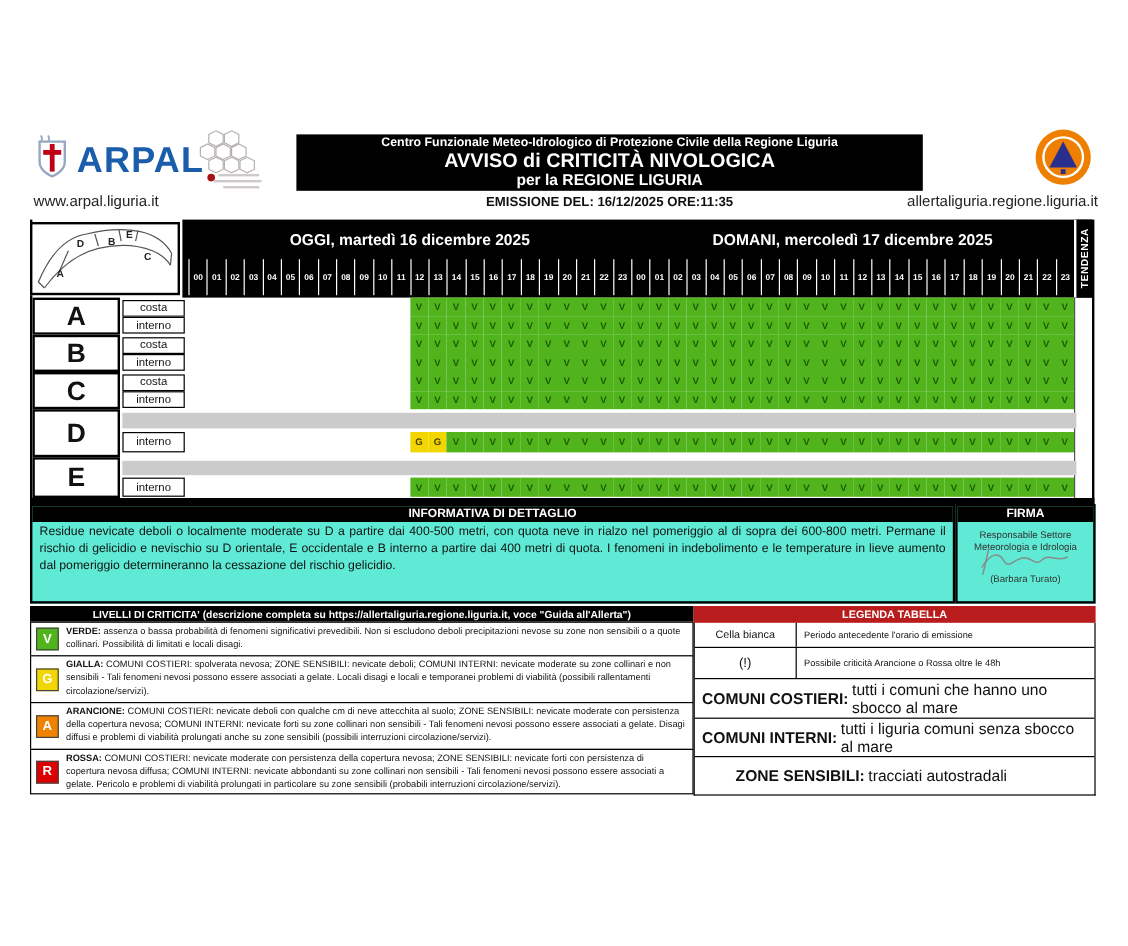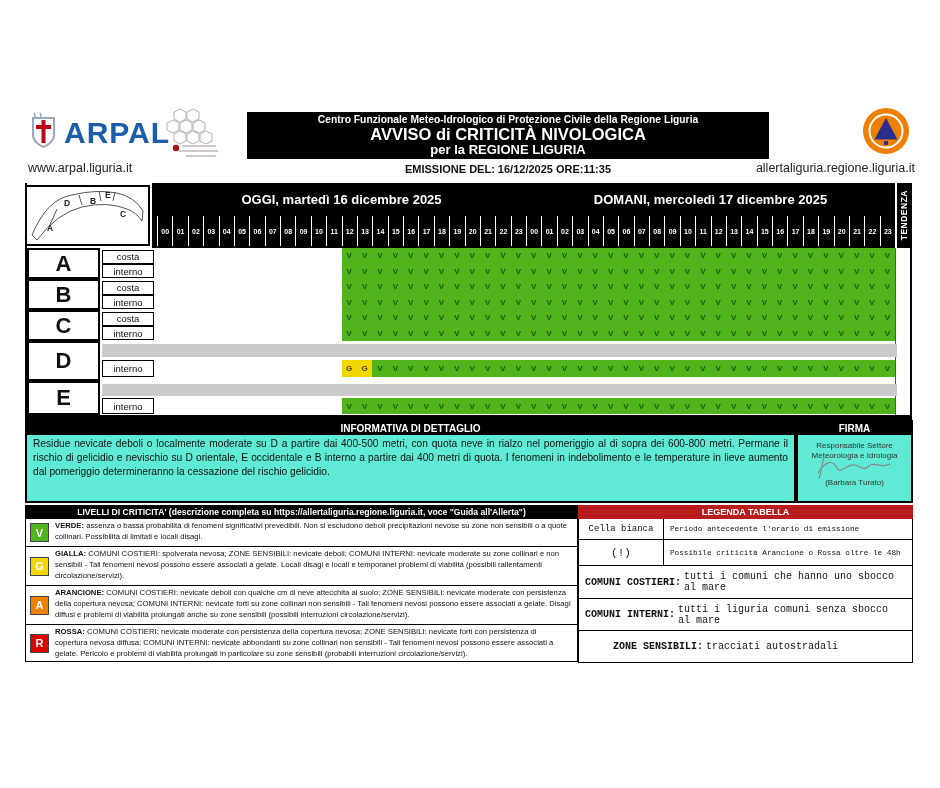--- a/index.html
+++ b/index.html
@@ -56,28 +56,28 @@
   .livelli{left:25px;top:505px;width:553px;}
   .liv-hdr{background:#000;color:#fff;font-weight:bold;font-size:8.6px;text-align:center;height:14px;line-height:14px;}
   .liv-row{display:flex;border:1px solid #000;margin-top:-1px;background:#fff;box-sizing:border-box;}
   .liv-sq-wrap{width:27px;display:flex;align-items:center;justify-content:center;}
   .liv-sq{width:19px;height:19px;display:flex;align-items:center;justify-content:center;
           font-weight:bold;font-size:11px;color:#fff;border:1px solid #444;box-sizing:border-box;}
   .liv-text{flex:1;padding:2px 6px 2px 2px;font-size:7.7px;line-height:1.4;color:#111;}
   .liv-term{font-weight:bold;}
   .legenda{left:578px;top:505px;width:335px;}
   .leg-hdr{background:#b91c1c;color:#fff;font-weight:bold;font-size:9px;text-align:center;height:14px;line-height:14px;}
-  .leg-body{border:1px solid #000;border-top:none;font-family:Liberation Mono, monospace;}
+  .leg-body{border:1px solid #000;border-top:none;}
   .leg-row{display:flex;border-bottom:1px solid #000;align-items:stretch;box-sizing:border-box;}
   .leg-row:last-child{border-bottom:none;}
   .leg-key{width:84px;border-right:1px solid #000;display:flex;align-items:center;justify-content:center;
            font-size:9px;color:#111;}
   .leg-key.bang{font-size:11px;}
   .leg-val{flex:1;padding:3px 6px;font-size:7.7px;color:#111;display:flex;align-items:center;}
-  .leg-full{flex:1;padding:4px 6px;font-size:10px;color:#111;display:flex;align-items:center;}
+  .leg-full{flex:1;padding:4px 6px;font-size:13px;color:#111;display:flex;align-items:center;}
   .leg-term{font-weight:bold;margin-right:3px;white-space:nowrap;}
 </style>
 </head>
 <body>
 
 <div class="page">
 
   <div class="abs arpal-wrap">
     <span>
       <svg width="28" height="38" viewBox="0 0 28 38">

